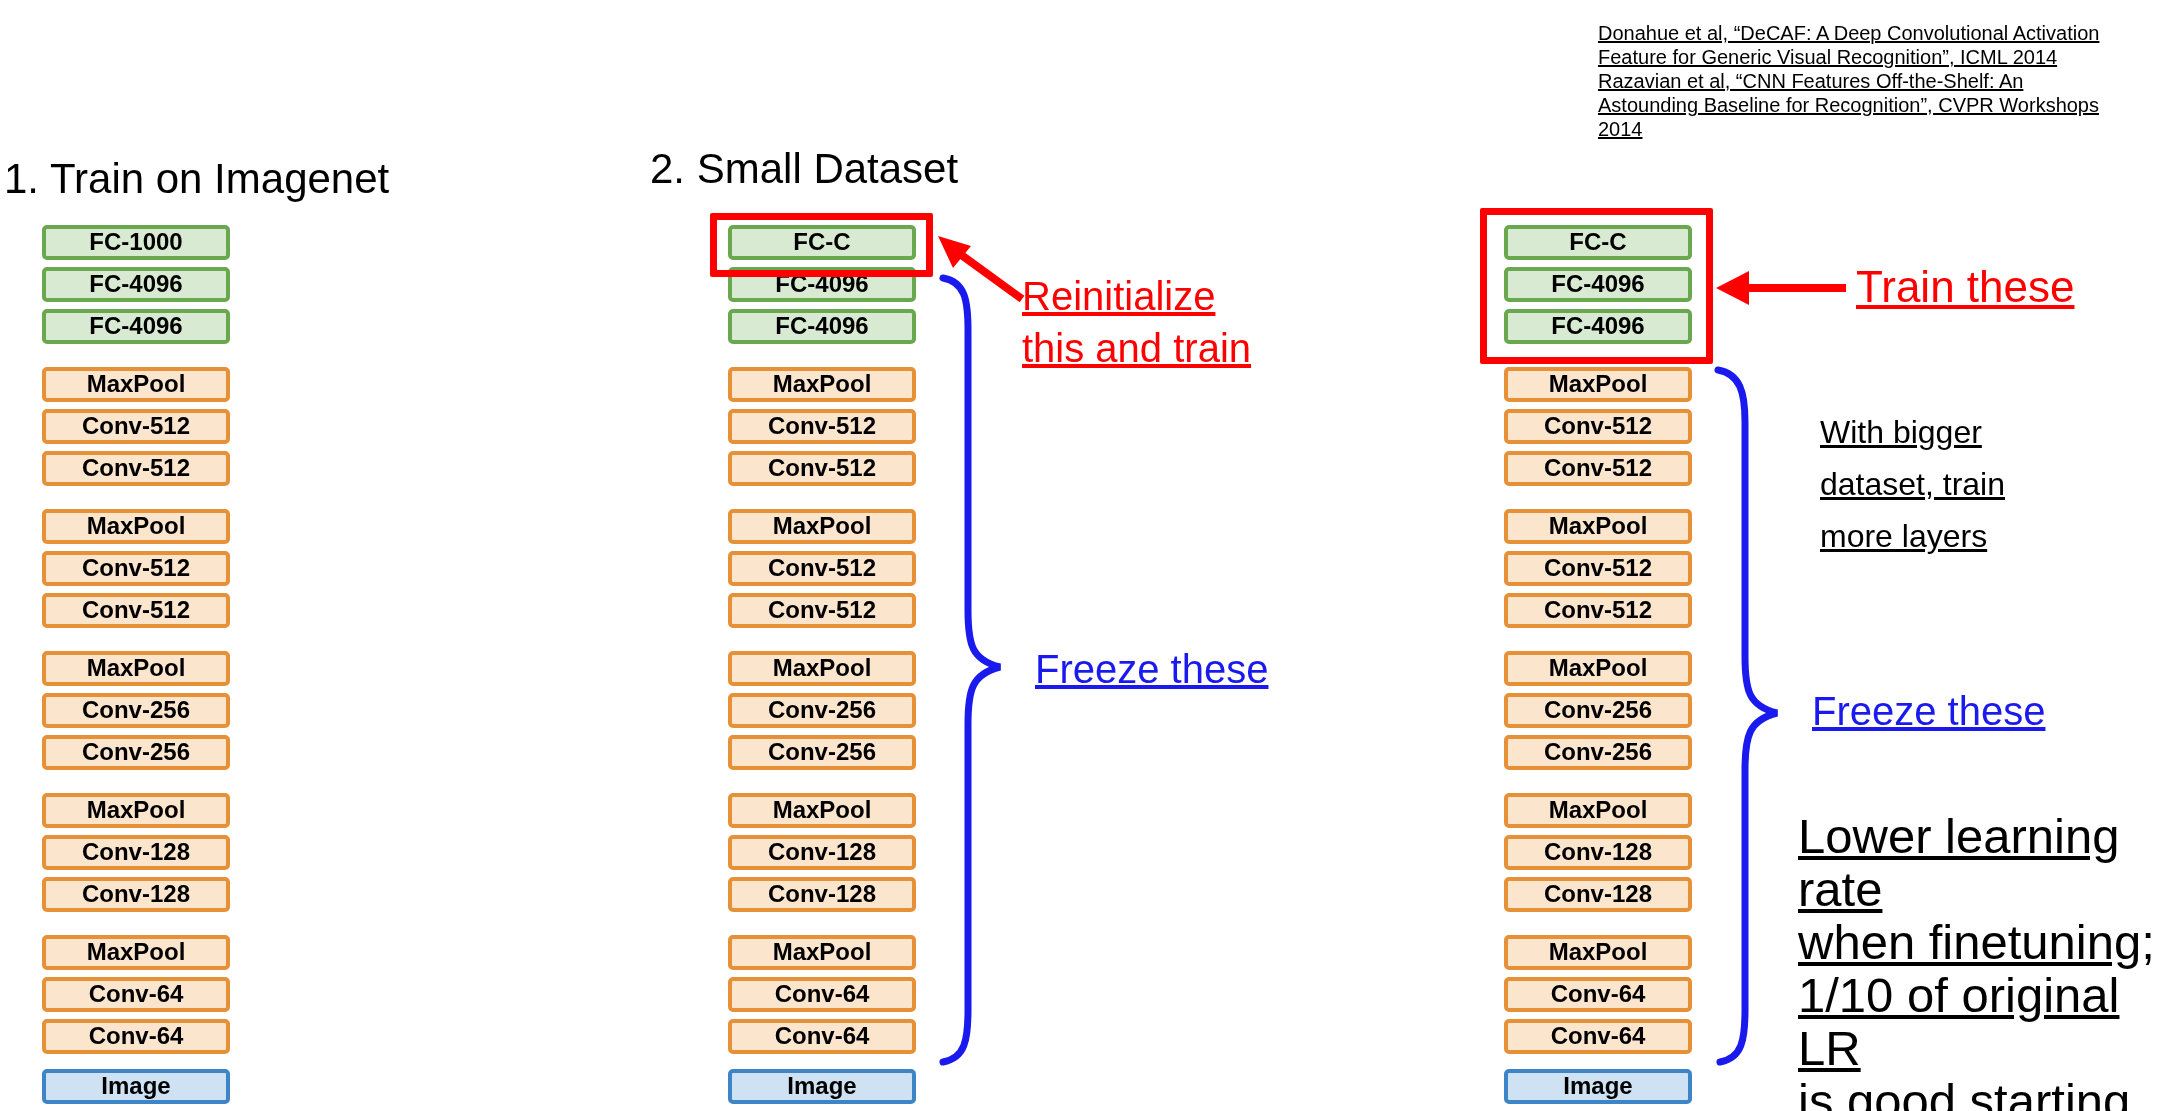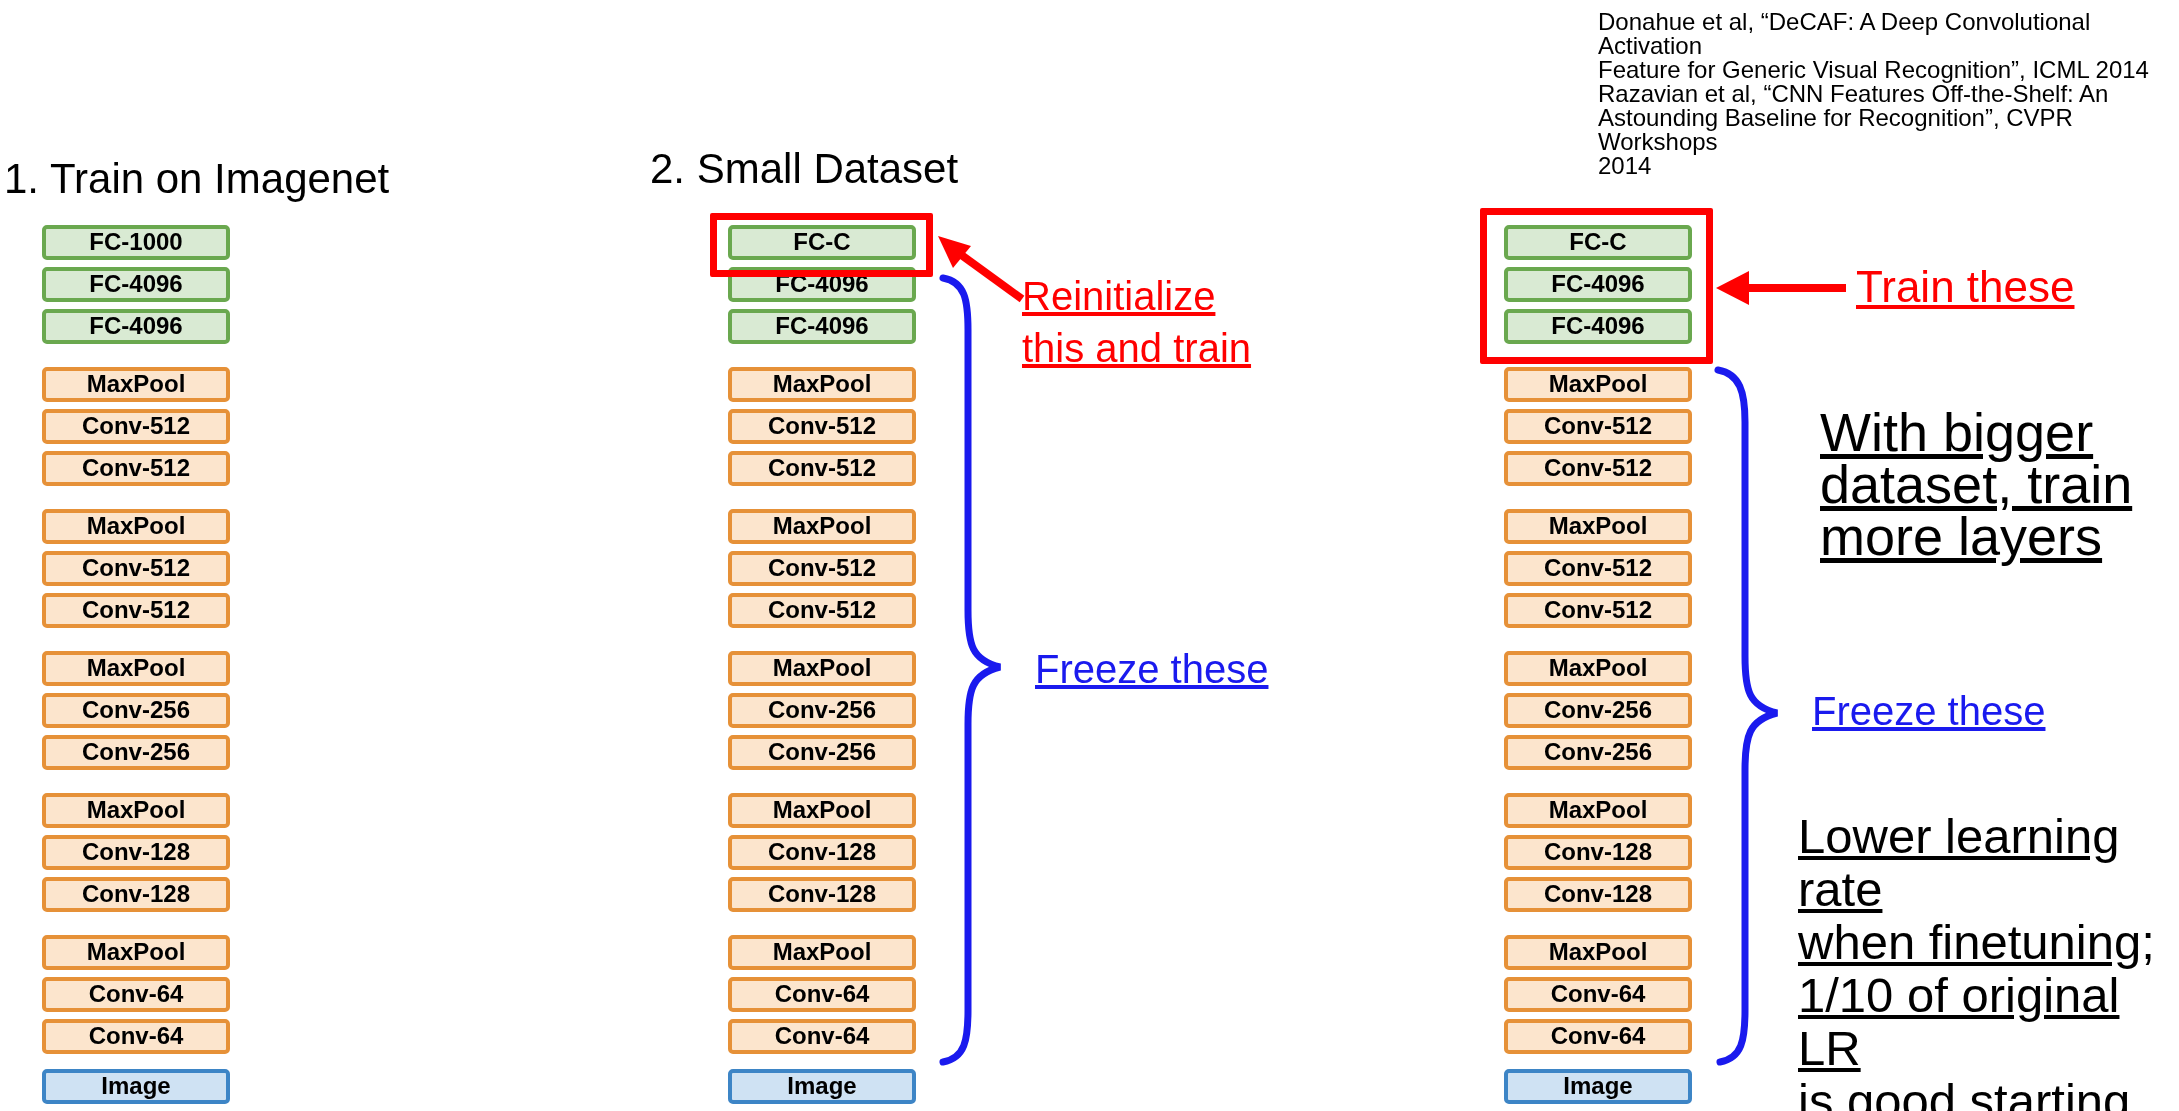--- a/index.html
+++ b/index.html
@@ -1,19 +1,19 @@
 <!DOCTYPE html>
 <html style="--fc-border: #6aa84f; --fc-fill: #d9ead3; --conv-border: #e69138; --conv-fill: #fce5cd; --image-border: #3d85c6; --image-fill: #cfe2f3; --highlight-red: #ff0000; --freeze-blue: #1a1aee;"><head>
 <meta charset="utf-8">
 <style>
   html,body{margin:0;padding:0;background:#fff;}
   .page{position:relative;width:2179px;height:1111px;background:#fff;overflow:hidden;
         font-family:"Liberation Sans",sans-serif;color:#000;}
-  .citation{position:absolute;left:1598px;top:10px;width:578px;font-size:24px;line-height:24px;
-            white-space:pre-line;}
+  .citation{position:absolute;left:1598px;top:21px;width:578px;font-size:20px;line-height:24px;
+            white-space:pre-line;text-decoration:underline;}
   .col-title{position:absolute;font-size:42px;white-space:nowrap;}
   .t1{left:4px;top:155px;}
   .t2{left:650px;top:145px;}
   .t3{left:1430px;top:145px;}
   .col-blocks{position:absolute;top:225px;width:188px;}
   .block{position:absolute;left:0;width:188px;height:35px;box-sizing:border-box;
          border:4px solid #000;border-radius:5px;text-align:center;
          font-weight:bold;font-size:24px;line-height:26px;}
   .block.fc{border-color:var(--fc-border);background:var(--fc-fill);}
   .block.conv{border-color:var(--conv-border);background:var(--conv-fill);}
@@ -24,21 +24,21 @@
   .red-box.big{left:1480px;top:208px;width:233px;height:156px;}
   .overlay{position:absolute;left:0;top:0;width:2179px;height:1111px;}
   .brace{stroke:var(--freeze-blue);stroke-width:7;fill:none;stroke-linecap:round;}
   .arrow-shaft{stroke:var(--highlight-red);stroke-width:8;}
   .arrow-head{fill:var(--highlight-red);stroke:none;}
   .note{position:absolute;white-space:pre-line;text-decoration:underline;}
   .reinit{left:1022px;top:270px;font-size:40px;line-height:52px;color:var(--highlight-red);}
   .freeze-small{left:1035px;top:647px;font-size:40px;color:var(--freeze-blue);}
   .train-these{left:1856px;top:262px;font-size:44px;color:var(--highlight-red);}
   .freeze-big{left:1812px;top:689px;font-size:40px;color:var(--freeze-blue);}
-  .bigger-note{left:1820px;top:406px;font-size:54px;line-height:52px;}
+  .bigger-note{left:1820px;top:406px;font-size:32px;line-height:52px;}
   .lr-note{left:1798px;top:810px;font-size:49px;line-height:53px;}
 </style>
 </head>
 <body>
 
 <div class="page">
 
   <div class="citation">Donahue et al, “DeCAF: A Deep Convolutional Activation
 Feature for Generic Visual Recognition”, ICML 2014
 Razavian et al, “CNN Features Off-the-Shelf: An

